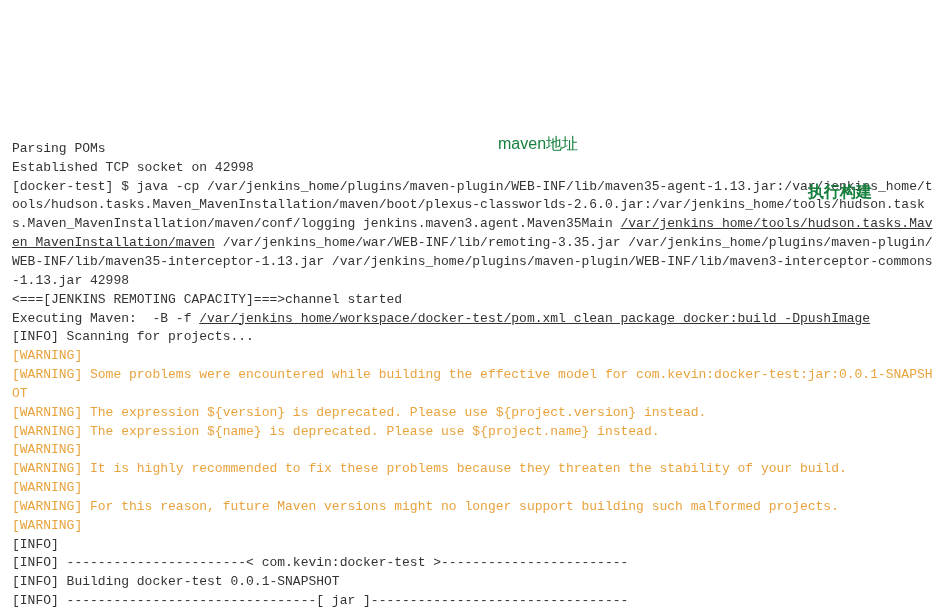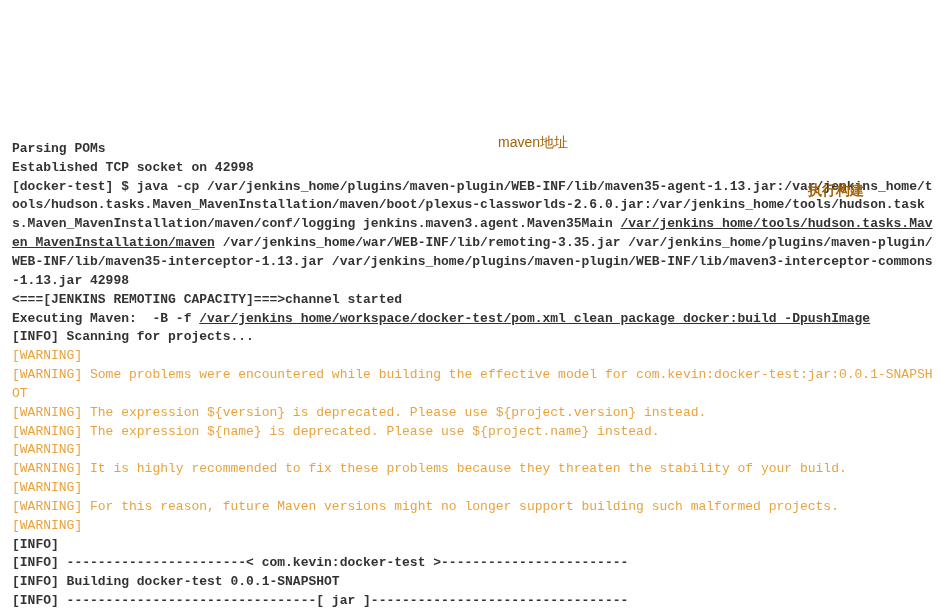--- a/index.html
+++ b/index.html
@@ -7,23 +7,23 @@
       padding: 8px 12px;
       background: #ffffff;
       font-family: "Consolas", "Courier New", monospace;
       font-size: 13px;
       line-height: 1.45;
       color: #333;
       white-space: pre-wrap;
       word-break: break-all;
       position: relative;
     }
-    .line { display: block; font-weight: bold; }
+    .line { display: block; }
     .underline { text-decoration: underline; }
-    .red-anno { color: #a16207; position: absolute; font-family: sans-serif; font-size: 14px; }
+    .red-anno { color: #15803d; position: absolute; font-family: sans-serif; font-size: 16px; }
     .bold { font-weight: normal; }
     .orange { color: #e8a33d; }
   </style>
 </head>
 <body>
 
 
 
 <span class="red-anno" style="left:498px; top:132px;">maven地址</span>
 <span class="red-anno" style="left:808px; top:180px;font-weight:bold;">执行构建</span>

